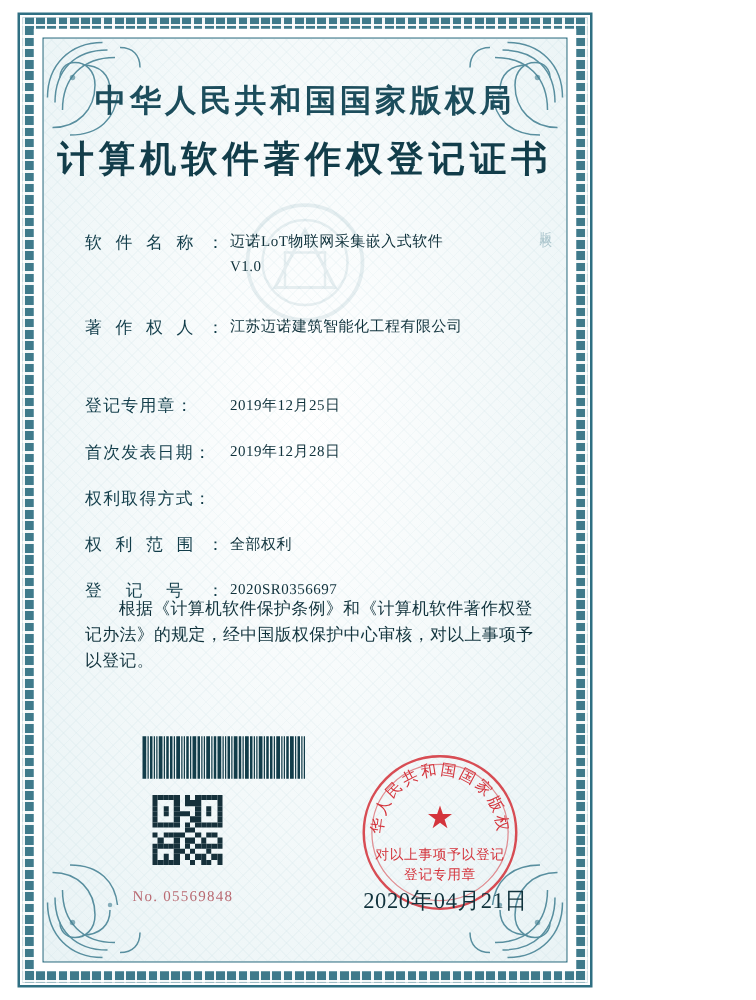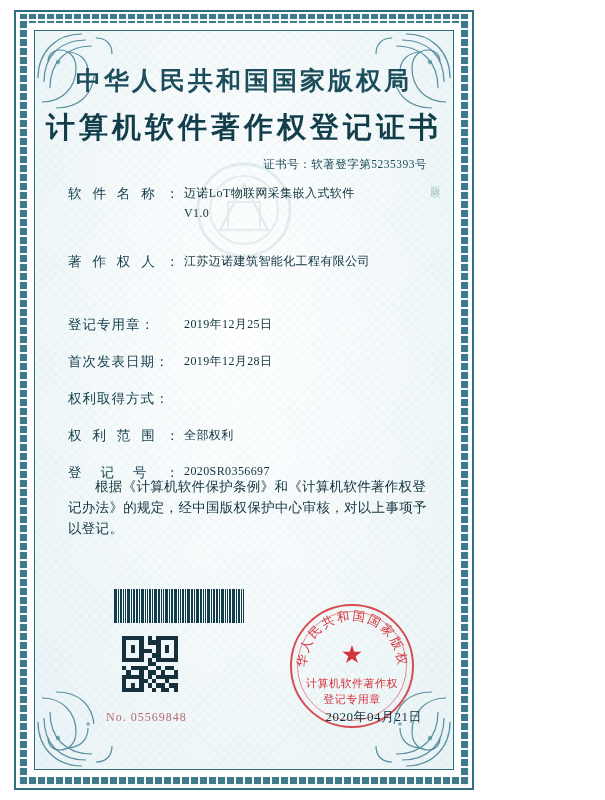--- a/index.html
+++ b/index.html
@@ -294,21 +294,21 @@
     font-family: Liberation Serif, serif;
     font-size: 12px;
     color: #b96a72;
     letter-spacing: 1px;
   }
   .issue-date {
     position: absolute;
     right: 66px;
     top: 708px;
     font-family: "Liberation Serif", serif;
-    font-size: 13px;
+    font-size: 18px;
     color: #10323c;
     letter-spacing: 0.5px;
   }
 </style>
 </head>
 <body>
 
 <div class="cert-page">
 
   <div class="frame-outer"></div>
@@ -397,21 +397,20 @@
     </svg>
   </div>
 
   <div class="side-text">版权</div>
 
   <div class="content">
 
     <div class="title-1">中华人民共和国国家版权局</div>
     <div class="title-2">计算机软件著作权登记证书</div>
 
-    <div class="cert-no">证书号：软著登字第5235393号</div>
 
     <div class="rows">
 
       <div class="row">
         <div class="lbl spread">
           <span>软</span>
           <span>件</span>
           <span>名</span>
           <span>称</span>
           <span>：</span>
@@ -705,21 +704,21 @@
       <div class="ring2"></div>
       <svg viewBox="0 0 124 124" width="124" height="124">
         <defs>
           <path id="sealArc" d="M 16,62 A 46,46 0 0 1 108,62"></path>
         </defs>
         <text font-family="Liberation Serif, serif" font-size="12.5" fill="#d4343c" letter-spacing="2.2">
           <textPath href="#sealArc" startOffset="50%" text-anchor="middle">中华人民共和国国家版权局</textPath>
         </text>
       </svg>
       <div class="star">★</div>
-      <div class="l1">计算机软件著作权</div>
+      <div class="l1">对以上事项予以登记</div>
       <div class="l2">登记专用章</div>
     </div>
 
     <div class="serial">No. 05569848</div>
     <div class="issue-date">2020年04月21日</div>
 
   </div>
 </div>
 
 </body></html>

